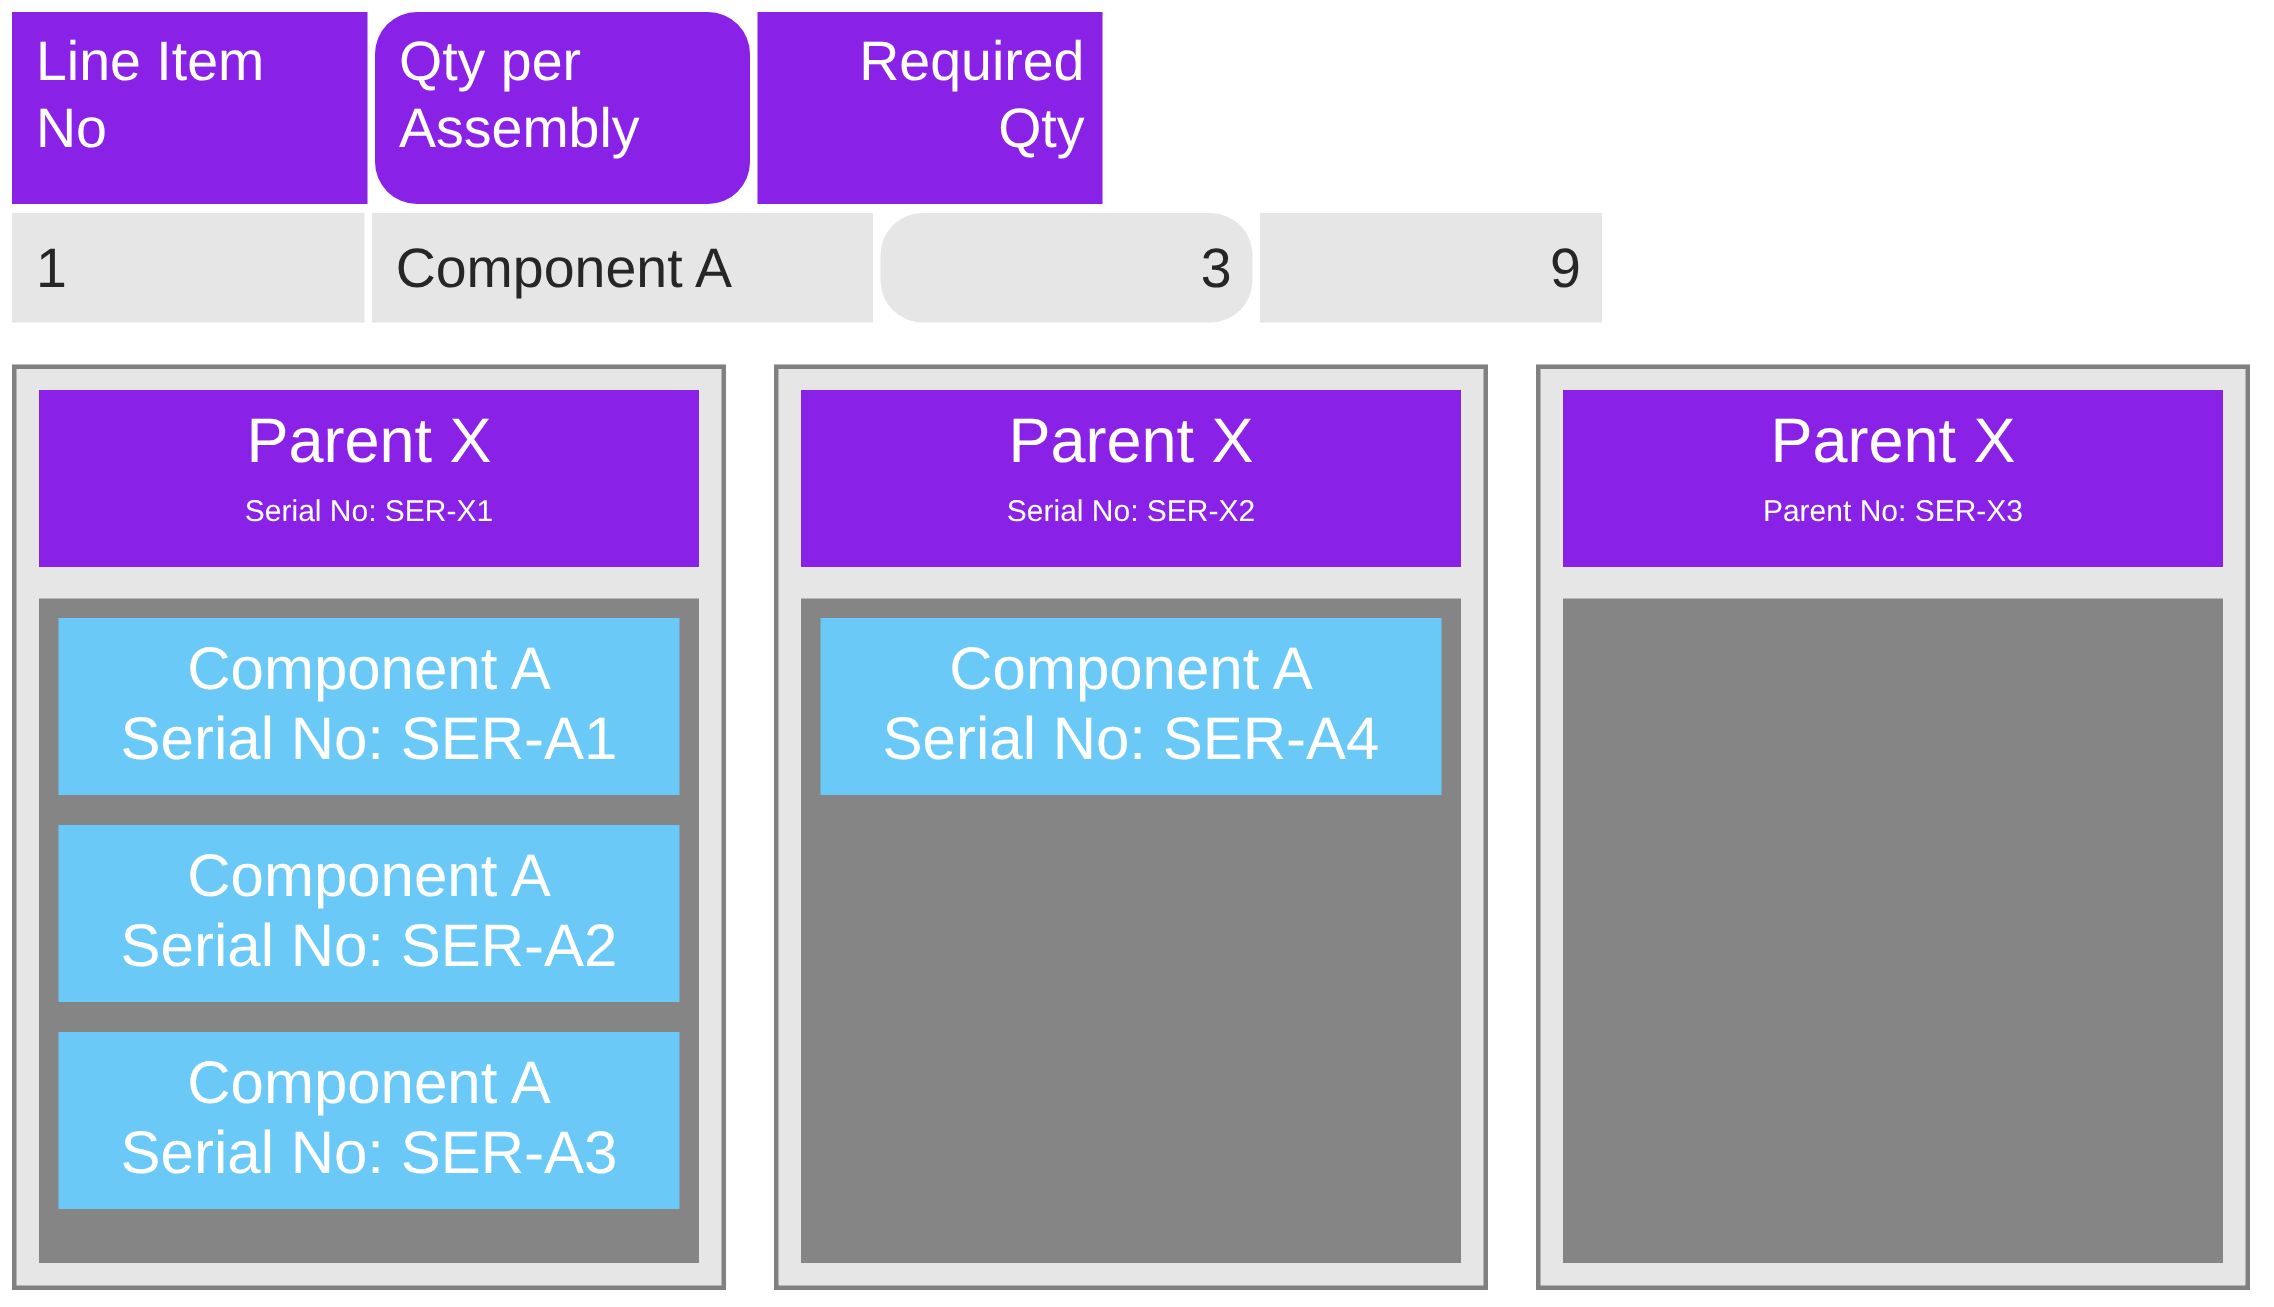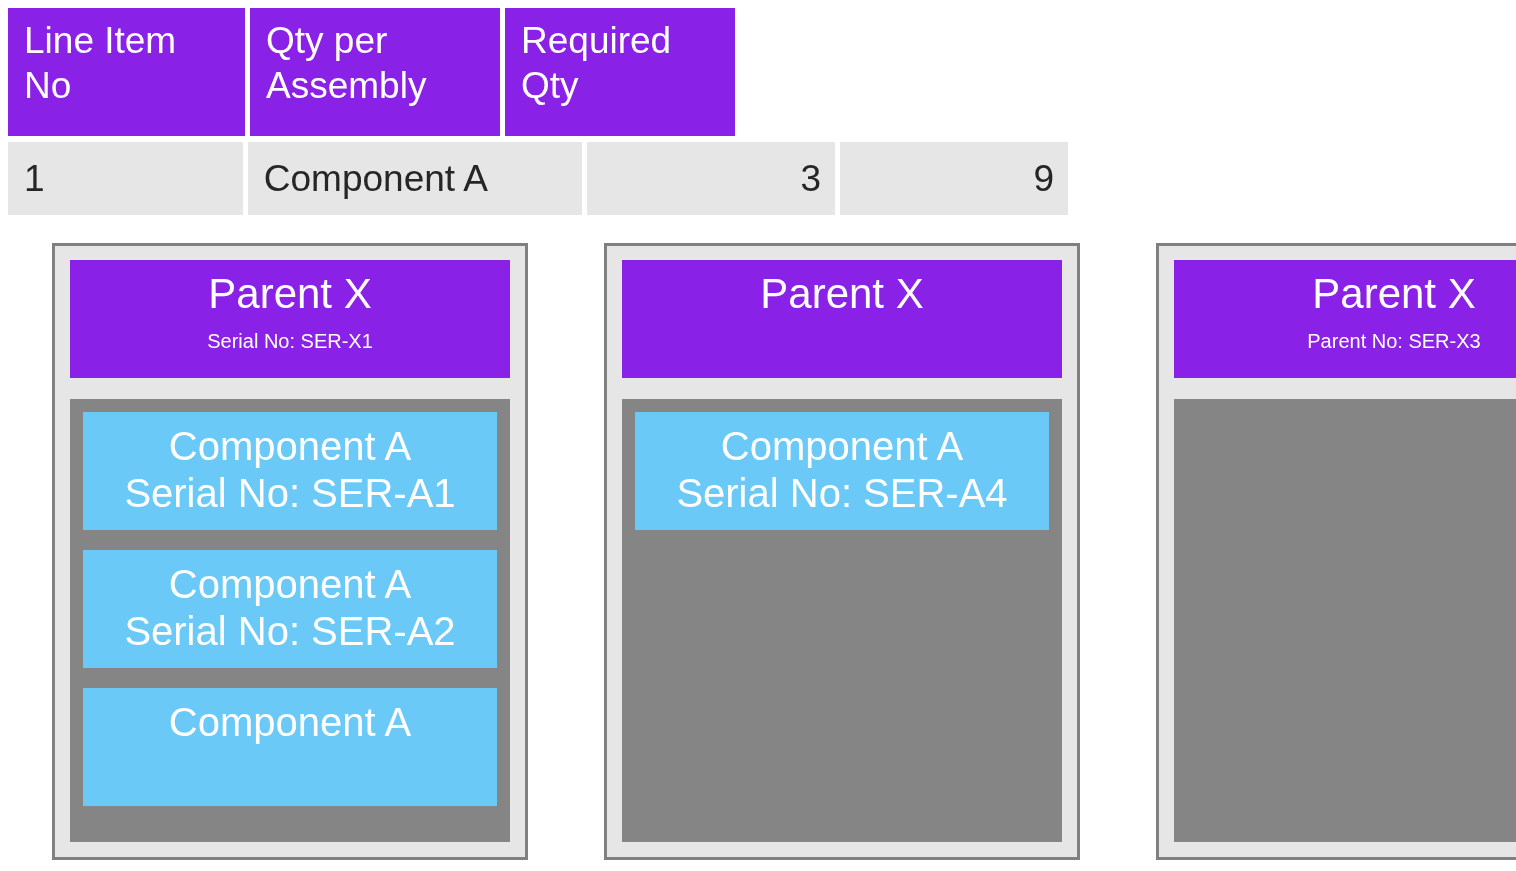--- a/index.html
+++ b/index.html
@@ -45,40 +45,39 @@
     font-size:37px;
     line-height:73px;
     padding:0 14px;
     margin-right:5px;
   }
   .td:last-child{ margin-right:0; }
   .td.num{ text-align:right; }
 
   .col-1{ width:237px; }
   .col-2{ width:338px; }
-  .col-3{ width:250px; }
-  .col-4{ width:230px; }
+  .col-3{ width:250px;border-radius:28px; }
+  .col-4{ width:230px;text-align:right; }
 
   
   .cards{
     position:absolute;
     left:8px; top:243px;
     display:flex;
     gap:32px;
   }
   .card{
     box-sizing:border-box;
     width:476px;
     height:617px;
     background:#E6E6E6;
     border:3px solid #808080;
     padding:14px 15px 15px 15px;
     display:flex;
     flex-direction:column;
-    margin-left:44px;
   }
 
   .parent-header{
     background:#8A21E6;
     color:#ffffff;
     height:118px;
     box-sizing:border-box;
     text-align:center;
     padding-top:8px;
     flex:0 0 auto;
@@ -156,27 +155,29 @@
       <div class="comp-box">
         <div class="comp-title">Component A</div>
         <div class="comp-serial">Serial No: SER-A1</div>
       </div>
       <div class="comp-box">
         <div class="comp-title">Component A</div>
         <div class="comp-serial">Serial No: SER-A2</div>
       </div>
       <div class="comp-box">
         <div class="comp-title">Component A</div>
+        <div class="comp-serial">Serial No: SER-A3</div>
       </div>
     </div>
   </div>
 
   <div class="card">
     <div class="parent-header">
       <div class="parent-title">Parent X</div>
+      <div class="parent-serial">Serial No: SER-X2</div>
     </div>
     <div class="comp-container">
       <div class="comp-box">
         <div class="comp-title">Component A</div>
         <div class="comp-serial">Serial No: SER-A4</div>
       </div>
     </div>
   </div>
 
   <div class="card">

